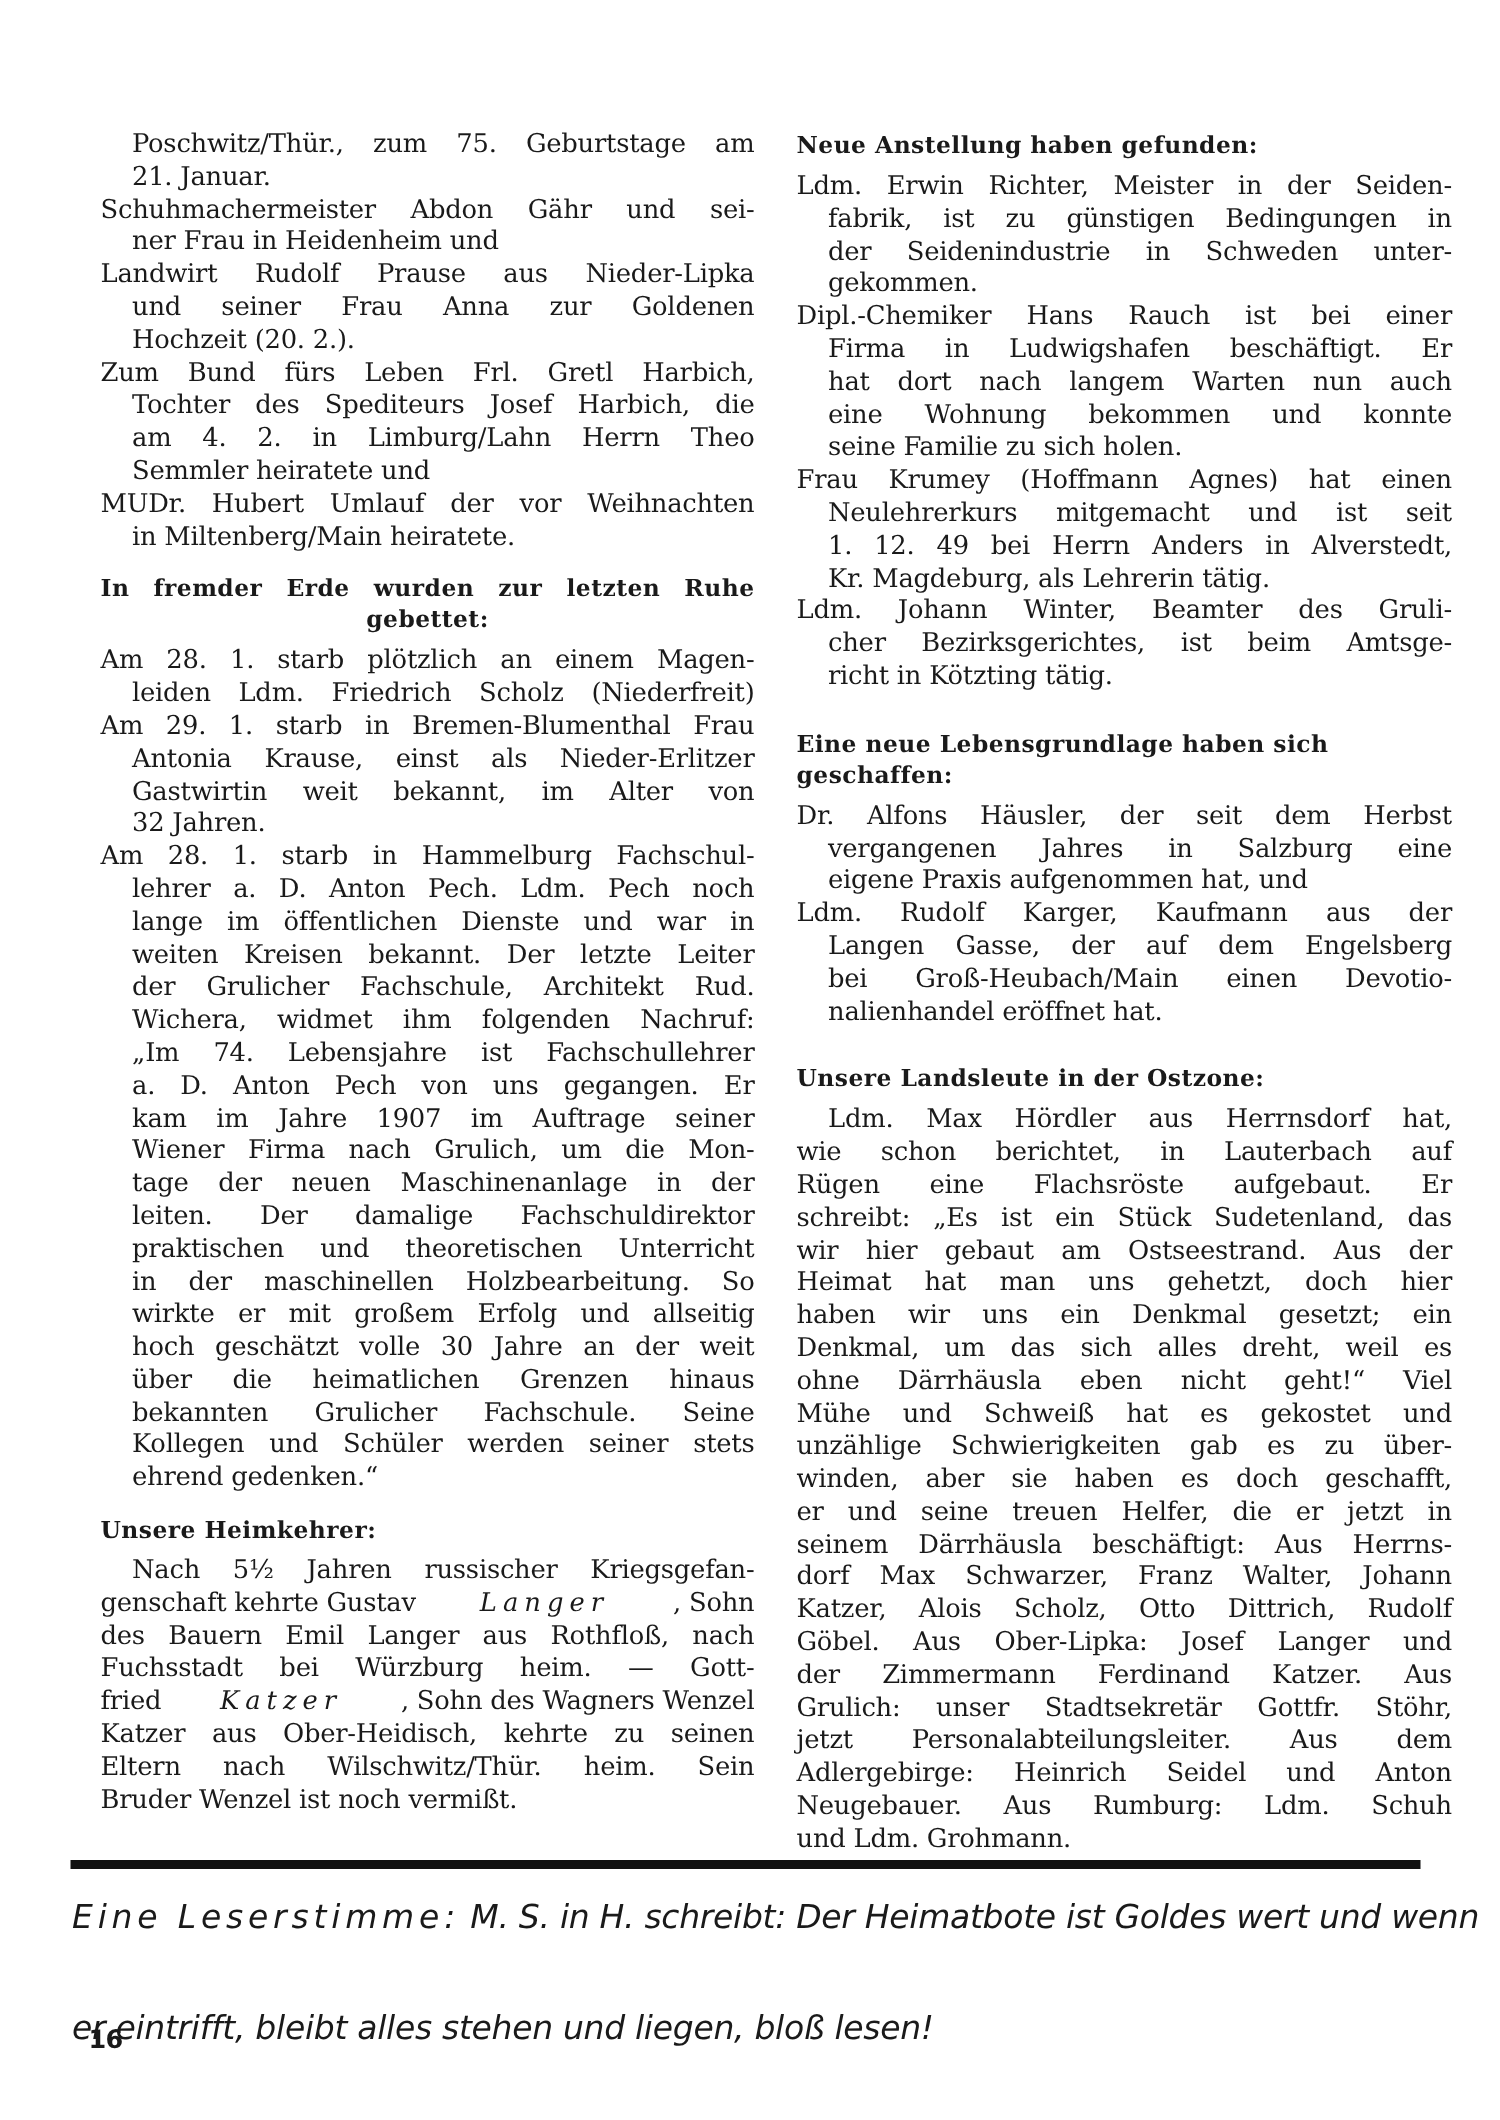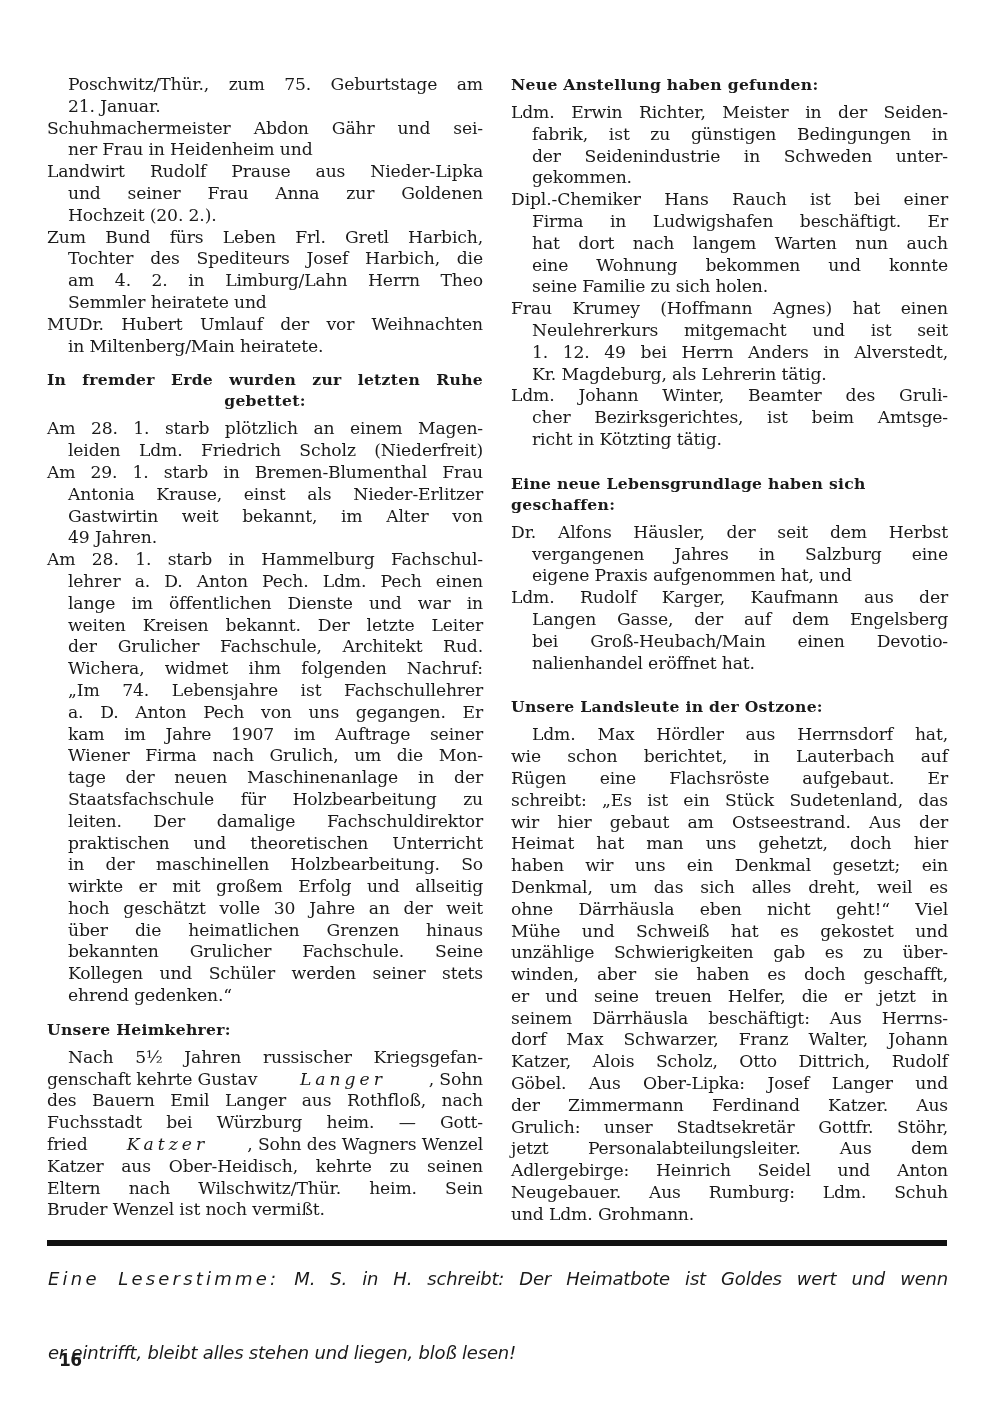--- a/index.html
+++ b/index.html
@@ -1,35 +1,35 @@
 <!DOCTYPE html>
 <html><head>
 <meta charset="utf-8">
 <style>
   html, body { margin: 0; padding: 0; background: #ffffff; }
   body { width: 1000px; height: 1413px; position: relative; overflow: hidden;
          font-family: "DejaVu Serif", "Liberation Serif", serif; color: #1a1a1a; }
-  .col { position: absolute; top: 74px; }
+  .col { position: absolute; top: 86px; margin-left: 20px; }
   .col-left { left: 47px; width: 436px; }
   .col-right { left: 511px; width: 437px; }
   .ln { font-size: 17.2px; line-height: 21.8px; height: 21.8px; white-space: nowrap;
         text-align: justify; text-align-last: justify; letter-spacing: -0.15px; }
   .ln.last { text-align-last: left; }
   .ln.ind { padding-left: 21px; }
   .ln.para { padding-left: 21px; }
   .hd { font-family: "DejaVu Serif", serif; font-weight: bold; font-size: 15.6px;
         line-height: 21px; height: 21px; white-space: nowrap; letter-spacing: 0.3px; }
   .hd.center { text-align: center; }
   .gap-s { height: 7px; }
   .gap-m { height: 12px; }
   .gap-l { height: 22px; }
   .rule { position: absolute; left: 47px; top: 1240px; width: 900px; height: 6px; background: #111; }
   .quote { position: absolute; left: 48px; width: 900px;
            font-family: "DejaVu Sans", "Liberation Sans", sans-serif; font-style: italic;
-           font-size: 18px; line-height: 22px; white-space: nowrap; color: #1a1a1a; letter-spacing: -0.2px; }
+           font-size: 22px; line-height: 22px; white-space: nowrap; color: #1a1a1a; letter-spacing: -0.2px; }
   .q1 { top: 1268px; text-align: justify; text-align-last: justify; }
   .q2 { top: 1302px; margin-top: 40px; }
   .spaced { letter-spacing: 3.2px; }
   .pagenum { position: absolute; left: 59px; top: 1350px; font-family: "DejaVu Sans", sans-serif;
              font-weight: bold; font-size: 17px; letter-spacing: -0.5px; }
   .sp { letter-spacing: 4px; font-style: italic; }
 </style>
 </head>
 <body>
 
@@ -51,33 +51,32 @@
   <div class="gap-m"></div>
   <div class="hd" style="text-align:justify;text-align-last:justify;">In fremder Erde wurden zur letzten Ruhe</div>
   <div class="hd center">gebettet:</div>
   <div class="gap-s"></div>
 
   <div class="ln">Am 28. 1. starb plötzlich an einem Magen-</div>
   <div class="ln ind">leiden Ldm. Friedrich Scholz (Niederfreit)</div>
   <div class="ln">Am 29. 1. starb in Bremen-Blumenthal Frau</div>
   <div class="ln ind">Antonia Krause, einst als Nieder-Erlitzer</div>
   <div class="ln ind">Gastwirtin weit bekannt, im Alter von</div>
-  <div class="ln ind last">49 Jahren.</div>
+  <div class="ln ind last">32 Jahren.</div>
   <div class="ln">Am 28. 1. starb in Hammelburg Fachschul-</div>
-  <div class="ln ind">lehrer a. D. Anton Pech. Ldm. Pech einen</div>
+  <div class="ln ind">lehrer a. D. Anton Pech. Ldm. Pech noch</div>
   <div class="ln ind">lange im öffentlichen Dienste und war in</div>
   <div class="ln ind">weiten Kreisen bekannt. Der letzte Leiter</div>
   <div class="ln ind">der Grulicher Fachschule, Architekt Rud.</div>
   <div class="ln ind">Wichera, widmet ihm folgenden Nachruf:</div>
   <div class="ln ind">„Im 74. Lebensjahre ist Fachschullehrer</div>
   <div class="ln ind">a. D. Anton Pech von uns gegangen. Er</div>
   <div class="ln ind">kam im Jahre 1907 im Auftrage seiner</div>
   <div class="ln ind">Wiener Firma nach Grulich, um die Mon-</div>
   <div class="ln ind">tage der neuen Maschinenanlage in der</div>
-  <div class="ln ind">Staatsfachschule für Holzbearbeitung zu</div>
   <div class="ln ind">leiten. Der damalige Fachschuldirektor</div>
   <div class="ln ind">praktischen und theoretischen Unterricht</div>
   <div class="ln ind">in der maschinellen Holzbearbeitung. So</div>
   <div class="ln ind">wirkte er mit großem Erfolg und allseitig</div>
   <div class="ln ind">hoch geschätzt volle 30 Jahre an der weit</div>
   <div class="ln ind">über die heimatlichen Grenzen hinaus</div>
   <div class="ln ind">bekannten Grulicher Fachschule. Seine</div>
   <div class="ln ind">Kollegen und Schüler werden seiner stets</div>
   <div class="ln ind last">ehrend gedenken.“</div>
 

